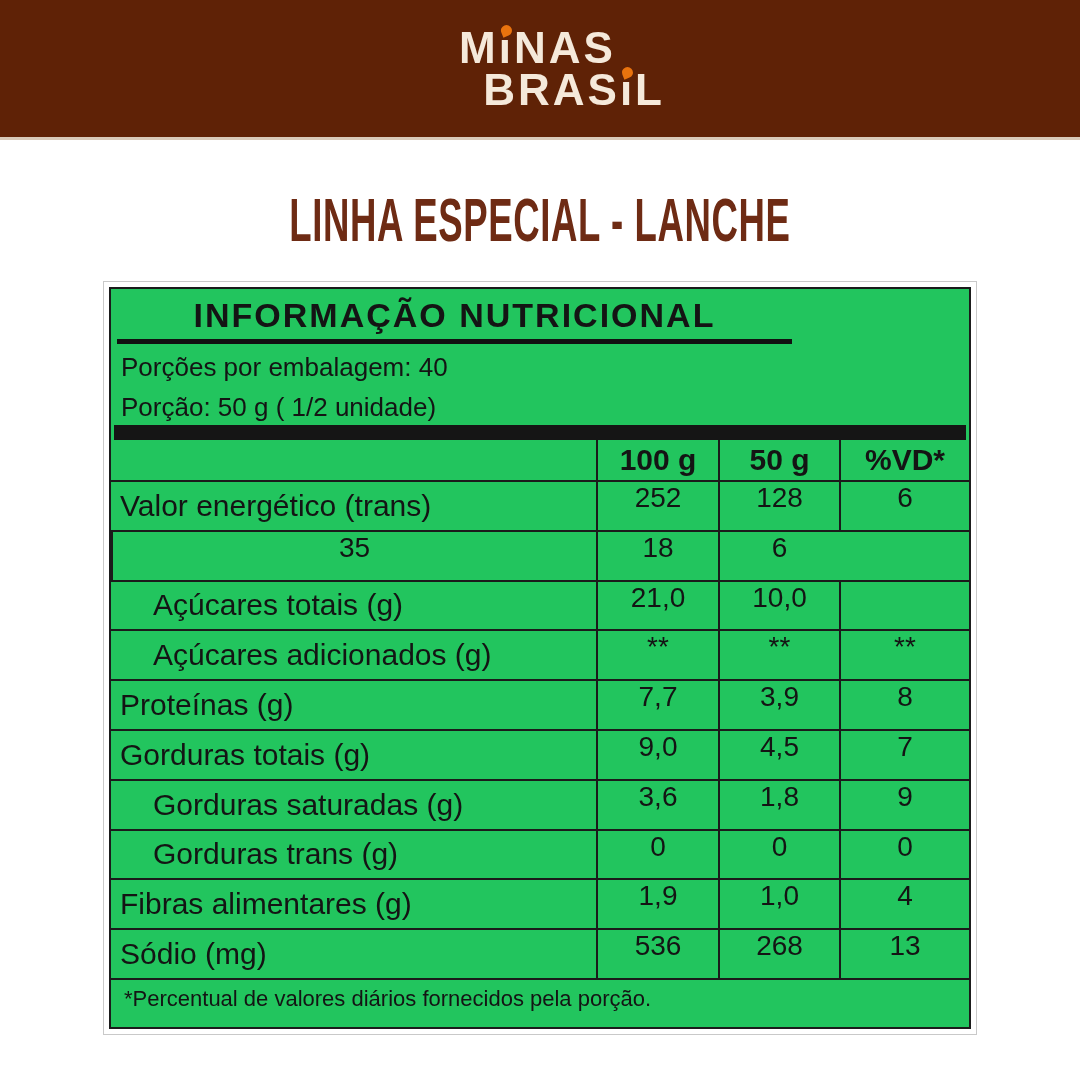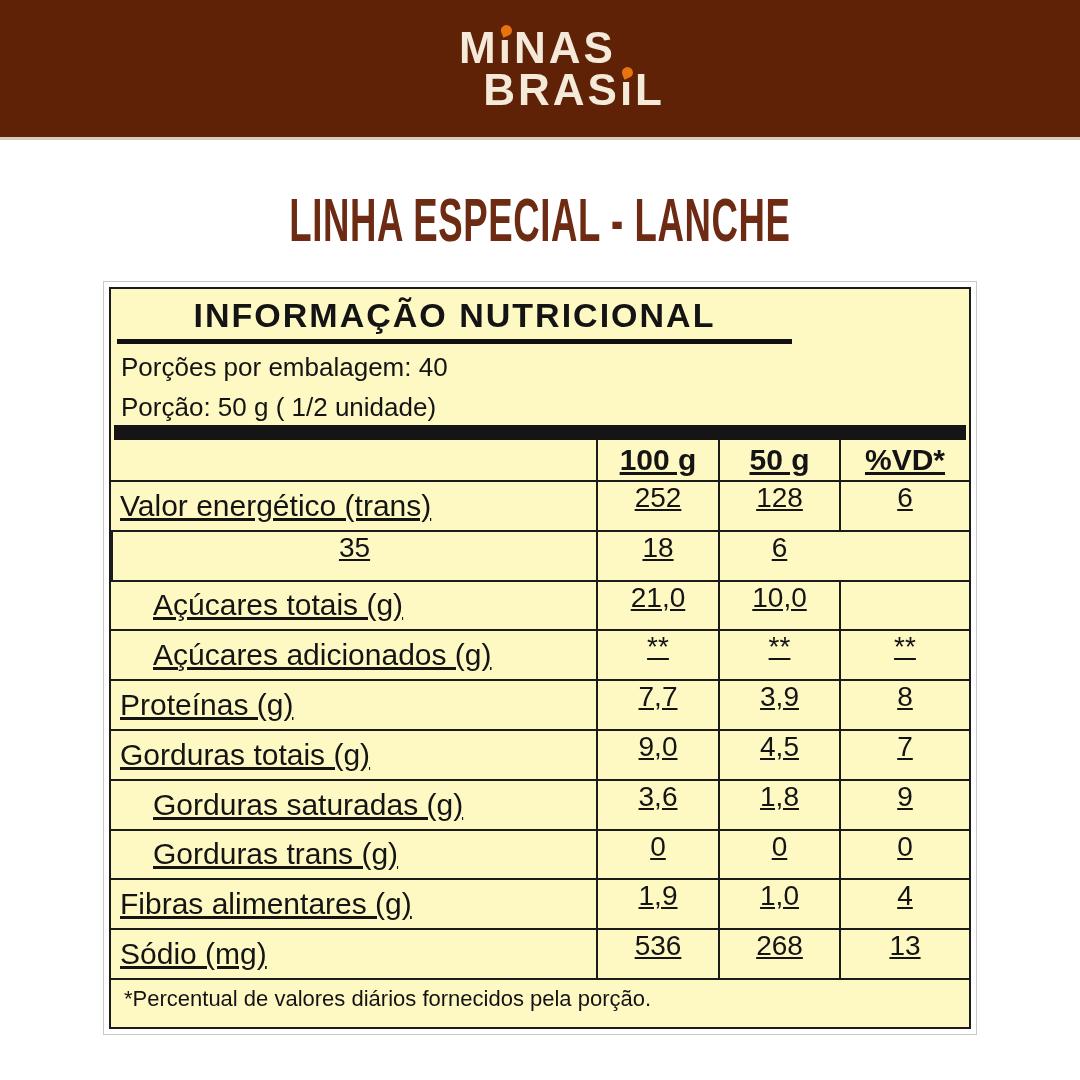--- a/index.html
+++ b/index.html
@@ -85,21 +85,21 @@
   }
 
   
   .ntable {
     position: absolute;
     left: 109px; top: 287px;
     width: 862px; height: 742px;
     border: 2px solid var(--line);
     outline: 1px solid #c9c9c9;     
     outline-offset: 5px;
-    background: #fef9c3;
+    background: #22c55e;
   }
   .tbl-top { height: 136px; padding: 4px 8px 0 6px; }
   .tbl-title-box {
     width: 675px;
     border-bottom: 5px solid #111;
     padding: 3px 0 4px 0;
     text-align: center;
   }
   .tbl-title {
     font-size: 34px;
@@ -113,21 +113,20 @@
     padding-left: 4px;
     white-space: nowrap;
   }
   .meta-line.first { margin-top: 3px; }
 
   .bar { height: 15px; margin: 0 3px; background: #151515; }
 
   .grid-row {
     display: grid;
     grid-template-columns: 485px 122px 121px 130px;
-    text-decoration: underline;
   }
   .grid-row.hdr { height: 40px; }
   .grid-row.data { height: 49.8px; border-top: 2px solid var(--line); }
 
   .lcell {
     display: flex;
     align-items: center;
     padding-left: 9px;
     font-size: 30px;
     white-space: nowrap;

